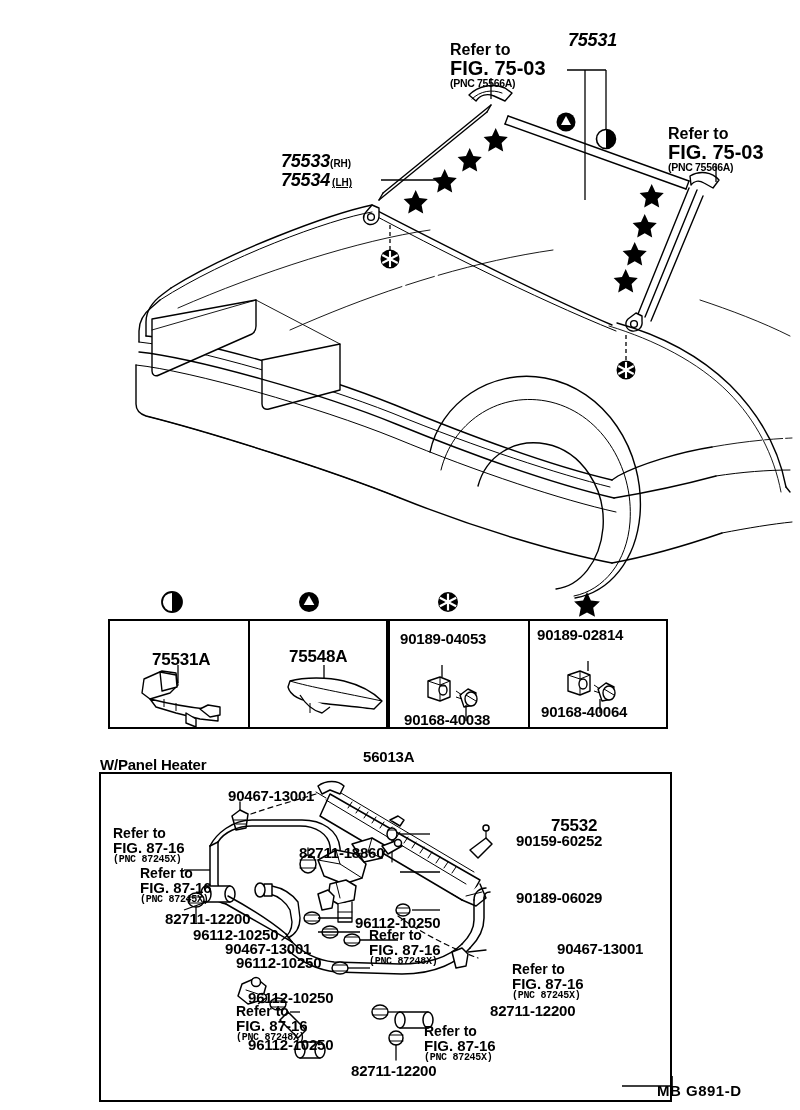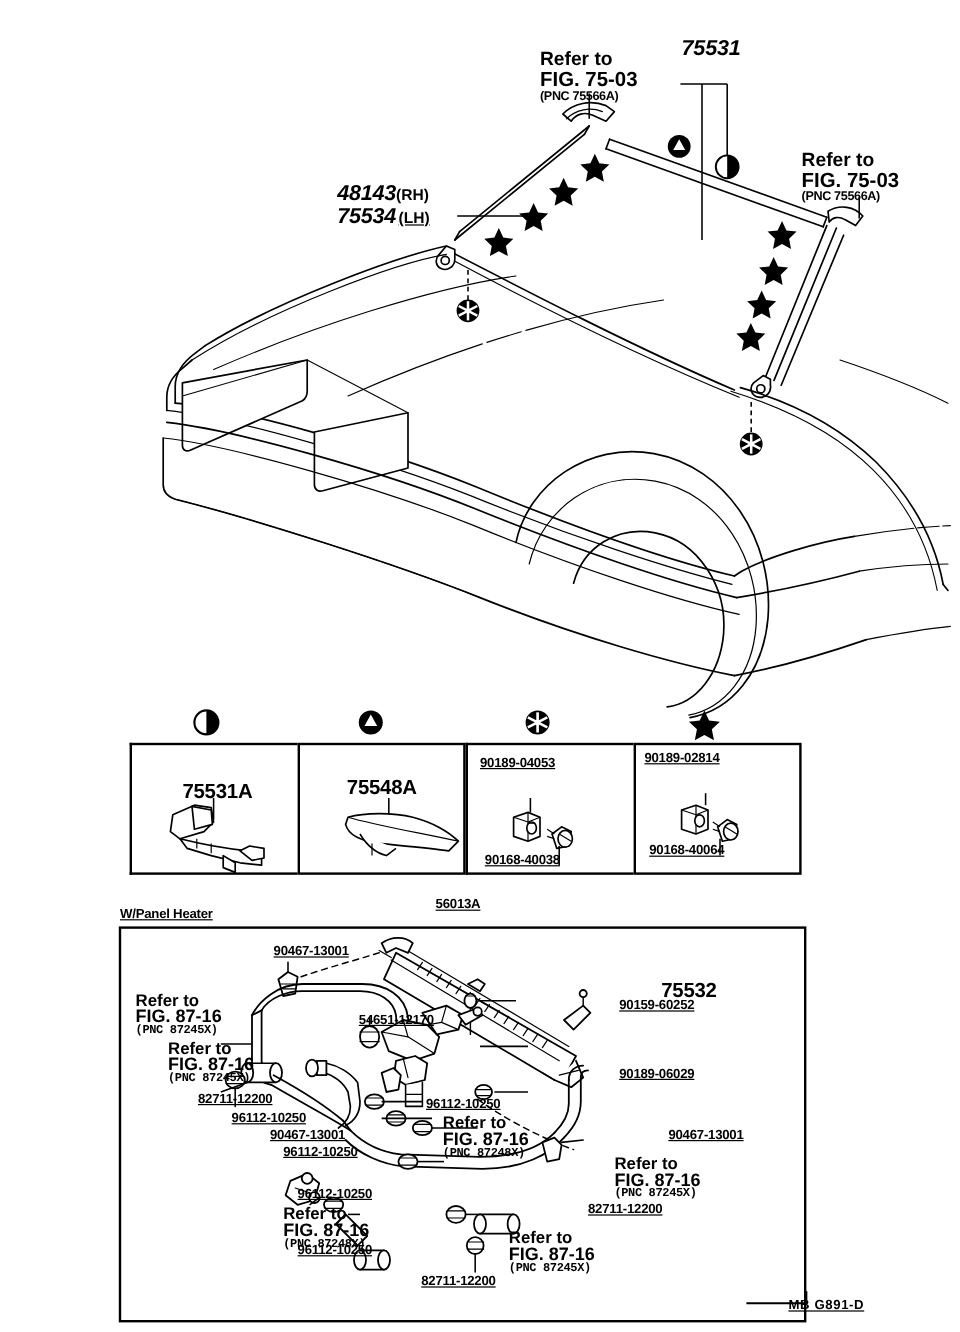--- a/index.html
+++ b/index.html
@@ -5,25 +5,25 @@
   html,body{margin:0;padding:0;background:#ffffff;}
   body{
     width:800px;height:1110px;position:relative;overflow:hidden;
     font-family:"Liberation Sans","DejaVu Sans",sans-serif;
     color:#000;
   }
   .stage{position:absolute;left:0;top:0;width:632px;height:1110px;}
   .lbl{position:absolute;font-weight:bold;letter-spacing:-0.2px;white-space:nowrap;line-height:1.02;}
   .n18{font-size:18px;font-style:italic;}
   .n17{font-size:17px;}
-  .n15{font-size:11px;text-decoration:underline;}
-  .suffix{font-size:13px;font-weight:bold;}
+  .n15{font-size:15px;}
+  .suffix{font-size:10px;font-weight:bold;}
   .refblk{position:absolute;font-weight:bold;line-height:1.0;white-space:nowrap;}
   .refblk .r1{font-size:16px;display:block;}
-  .refblk .r2{font-size:17px;display:block;letter-spacing:0px;}
+  .refblk .r2{font-size:20px;display:block;letter-spacing:0px;}
   .refblk .r3{font-size:10.5px;display:block;letter-spacing:-0.3px;}
   .refblk.sm .r1{font-size:14px;}
   .refblk.sm .r2{font-size:15px;}
   .refblk.sm .r3{font-size:10px;font-family:Liberation Mono, monospace;}
   svg{position:absolute;left:0;top:0;overflow:visible;}
   .ln{stroke:#000;fill:none;}
   .box{position:absolute;border:2px solid #000;box-sizing:border-box;}
 </style>
 </head>
 <body>
@@ -173,21 +173,21 @@
 
   <div class="lbl n18" style="left:568px;top:31px;">75531</div>
 
   <div class="refblk" style="left:668px;top:126px;">
     <span class="r1">Refer to</span>
     <span class="r2">FIG. 75-03</span>
     <span class="r3">(PNC 75566A)</span>
   </div>
 
   <div style="position:absolute;left:281px;top:152px;white-space:nowrap;">
-    <span class="lbl n18" style="position:static;">48143</span><span class="suffix">(RH)</span>
+    <span class="lbl n18" style="position:static;">75533</span><span class="suffix">(RH)</span>
   </div>
   <div style="position:absolute;left:281px;top:171px;white-space:nowrap;">
     <span class="lbl n18" style="position:static;">75534</span><span class="suffix" style="padding-left:2px;text-decoration:underline;">(LH)</span>
   </div>
 
   <svg width="800" height="150" style="top:588px;">
     <g>
       <circle cx="172" cy="14" r="10" fill="#fff" stroke="#000" stroke-width="1.8"></circle>
       <path d="M172 4 A10 10 0 0 1 172 24 Z" fill="#000"></path>
     </g>
@@ -454,21 +454,21 @@
     <span class="r2">FIG. 87-16</span>
     <span class="r3">(PNC 87245X)</span>
   </div>
 
   <div class="refblk sm" style="left:140px;top:866px;">
     <span class="r1">Refer to</span>
     <span class="r2">FIG. 87-16</span>
     <span class="r3">(PNC 87245X)</span>
   </div>
 
-  <div class="lbl n15" style="left:299px;top:845px;">54651-12170</div>
+  <div class="lbl n15" style="left:299px;top:845px;">82711-18860</div>
   <div class="lbl n15" style="left:165px;top:911px;">82711-12200</div>
   <div class="lbl n15" style="left:193px;top:927px;">96112-10250</div>
   <div class="lbl n15" style="left:225px;top:941px;">90467-13001</div>
   <div class="lbl n15" style="left:236px;top:955px;">96112-10250</div>
   <div class="lbl n15" style="left:355px;top:915px;">96112-10250</div>
   <div class="lbl n15" style="left:248px;top:990px;">96112-10250</div>
   <div class="lbl n15" style="left:248px;top:1037px;">96112-10250</div>
 
   <div class="refblk sm" style="left:369px;top:928px;">
     <span class="r1">Refer to</span>

